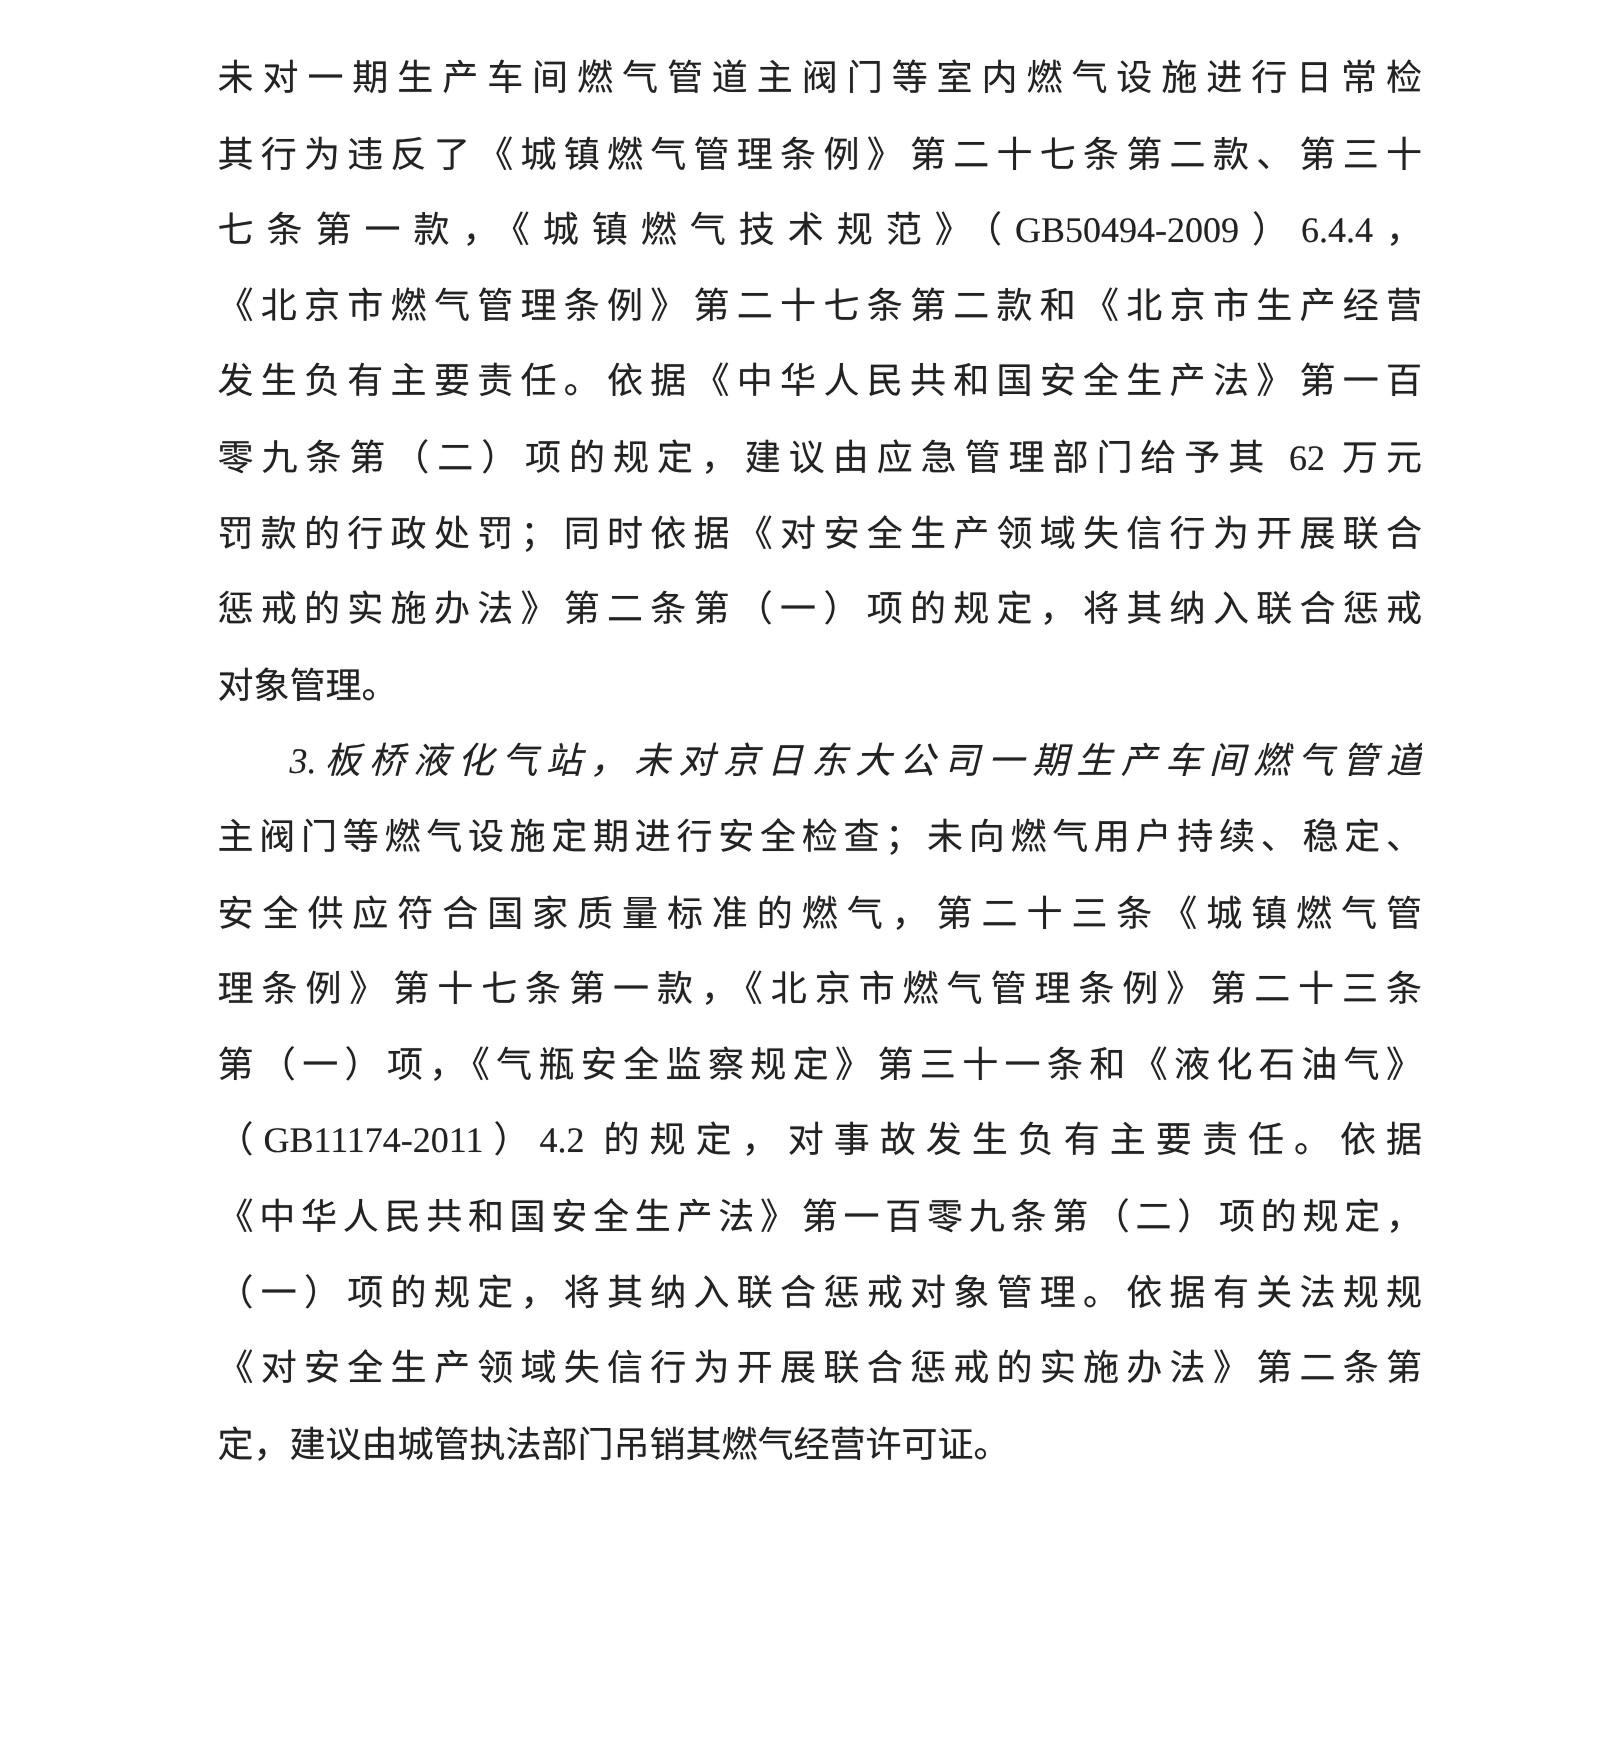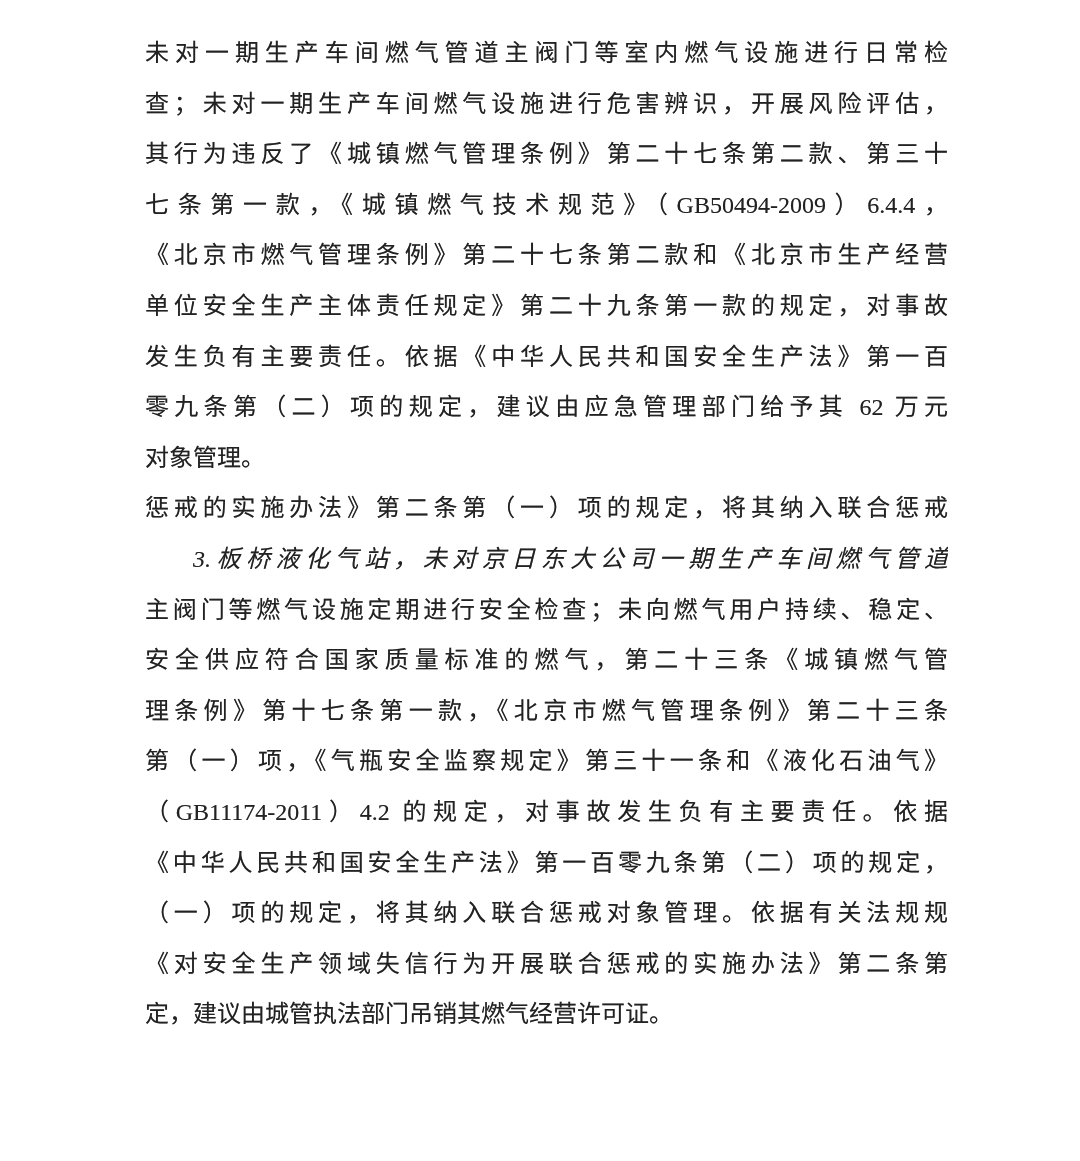--- a/index.html
+++ b/index.html
@@ -49,29 +49,28 @@
   }
 </style>
 </head>
 <body>
 
 <div class="page">
   <div class="text-block">
 
     <section class="para">
       <div class="line">未对一期生产车间燃气管道主阀门等室内燃气设施进行日常检</div>
-      <div class="line">查；未对一期生产车间燃气设施进行危害辨识，开展风险评估，</div>
       <div class="line">其行为违反了《城镇燃气管理条例》第二十七条第二款、第三十</div>
       <div class="line">七条第一款，《城镇燃气技术规范》（GB50494-2009）6.4.4，</div>
       <div class="line">《北京市燃气管理条例》第二十七条第二款和《北京市生产经营</div>
-      <div class="line">单位安全生产主体责任规定》第二十九条第一款的规定，对事故</div>
       <div class="line">发生负有主要责任。依据《中华人民共和国安全生产法》第一百</div>
       <div class="line">零九条第（二）项的规定，建议由应急管理部门给予其 62 万元</div>
+      <div class="line">罚款的行政处罚；同时依据《对安全生产领域失信行为开展联合</div>
+      <div class="line">惩戒的实施办法》第二条第（一）项的规定，将其纳入联合惩戒</div>
       <div class="line para-end">对象管理。</div>
-      <div class="line">惩戒的实施办法》第二条第（一）项的规定，将其纳入联合惩戒</div>
     </section>
 
     <section class="para">
       <div class="line indent">3.板桥液化气站，未对京日东大公司一期生产车间燃气管道</div>
       <div class="line">主阀门等燃气设施定期进行安全检查；未向燃气用户持续、稳定、</div>
       <div class="line">安全供应符合国家质量标准的燃气，第二十三条《城镇燃气管</div>
       <div class="line">理条例》第十七条第一款，《北京市燃气管理条例》第二十三条</div>
       <div class="line">第（一）项，《气瓶安全监察规定》第三十一条和《液化石油气》</div>
       <div class="line">（GB11174-2011）4.2 的规定，对事故发生负有主要责任。依据</div>
       <div class="line">《中华人民共和国安全生产法》第一百零九条第（二）项的规定，</div>

